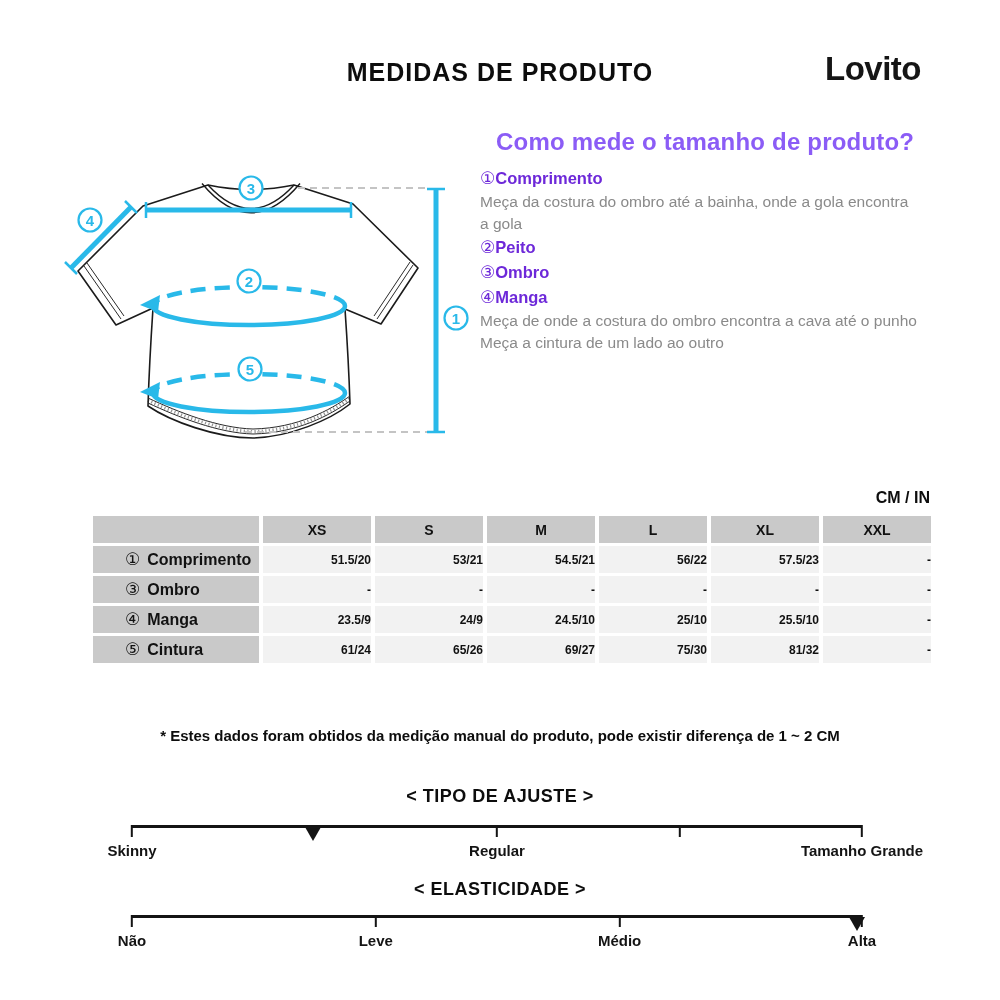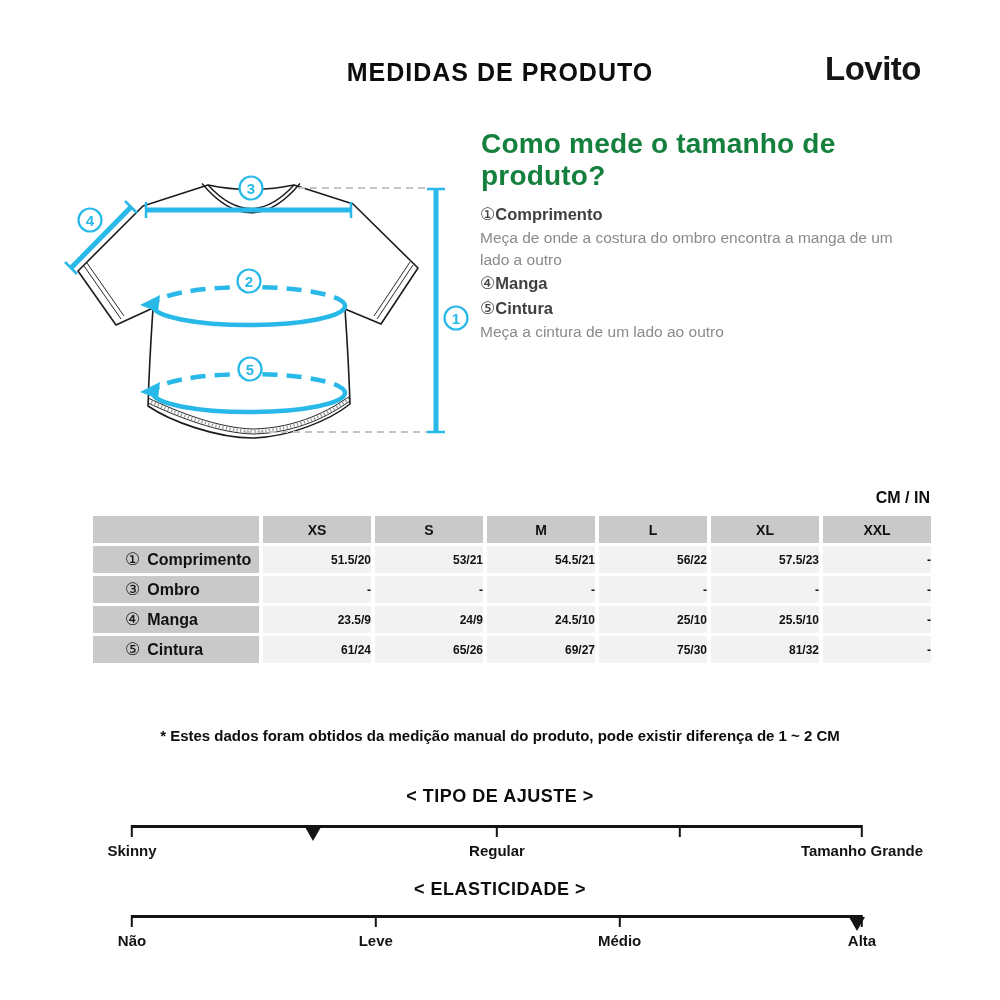--- a/index.html
+++ b/index.html
@@ -10,22 +10,22 @@
   .title{position:absolute;top:58px;left:0;width:1000px;text-align:center;
          font-size:25px;font-weight:bold;letter-spacing:1px;color:#0d0d0d;}
   .brand{position:absolute;top:50px;right:79px;font-size:33px;font-weight:bold;
          letter-spacing:-0.5px;color:#151515;}
 
   
   .diagram{position:absolute;left:58px;top:158px;width:424px;height:303px;}
 
   
   .howto{position:absolute;left:480px;top:128px;width:440px;}
-  .howto h2{margin:0 0 10px 1px;font-size:28px;font-weight:bold;letter-spacing:0.2px;color:#15803d;}
-  .hi-name{font-size:16.5px;font-weight:bold;line-height:25px;color:#404040;}
+  .howto h2{margin:0 0 10px 16px;font-size:24px;font-weight:bold;letter-spacing:0.2px;color:#8b5cf6;}
+  .hi-name{font-size:16.5px;font-weight:bold;line-height:25px;color:#6d28d9;}
   .hi-num{font-weight:normal;font-size:17px;}
   .hi-desc{font-size:15.5px;line-height:22px;color:#8a8a8a;font-weight:normal;}
 
   
   .unit{position:absolute;top:489px;right:70px;font-size:16px;font-weight:bold;color:#0d0d0d;}
   .tblwrap{position:absolute;left:89px;top:513px;}
   table.tbl{border-collapse:separate;border-spacing:4px 3px;}
   .tbl th,.tbl td{padding:0;height:27px;vertical-align:middle;}
   .tbl thead th{background:#c9c9c9;font-size:14px;font-weight:bold;text-align:center;width:108px;}
   .tbl thead th.corner{width:166px;background:#c9c9c9;}
@@ -117,23 +117,25 @@
         <circle cx="398" cy="160" r="11.5" fill="#fff" stroke="#29b9e9" stroke-width="2.2"></circle>
         <text x="398" y="165.5" fill="#29b9e9">1</text>
       </g>
     </svg>
   </div>
 
   <div class="howto">
     <h2>Como mede o tamanho de produto?</h2>
     <div id="howto-items">
         <div class="hi-name"><span class="hi-num">①</span><span class="hi-label">Comprimento</span></div>
-        <div class="hi-desc">Meça de onde a costura do ombro encontra a manga de um lado a outro</div>
+        <div class="hi-desc">Meça da costura do ombro até a bainha, onde a gola encontra a gola</div>
+        <div class="hi-name"><span class="hi-num">②</span><span class="hi-label">Peito</span></div>
+        <div class="hi-name"><span class="hi-num">③</span><span class="hi-label">Ombro</span></div>
         <div class="hi-name"><span class="hi-num">④</span><span class="hi-label">Manga</span></div>
-        <div class="hi-name"><span class="hi-num">⑤</span><span class="hi-label">Cintura</span></div>
+        <div class="hi-desc">Meça de onde a costura do ombro encontra a cava até o punho</div>
         <div class="hi-desc">Meça a cintura de um lado ao outro</div>
       </div>
   </div>
 
   <div class="unit">CM / IN</div>
 
   <div class="tblwrap">
     <table class="tbl" id="size-table">
         <thead>
           <tr>

